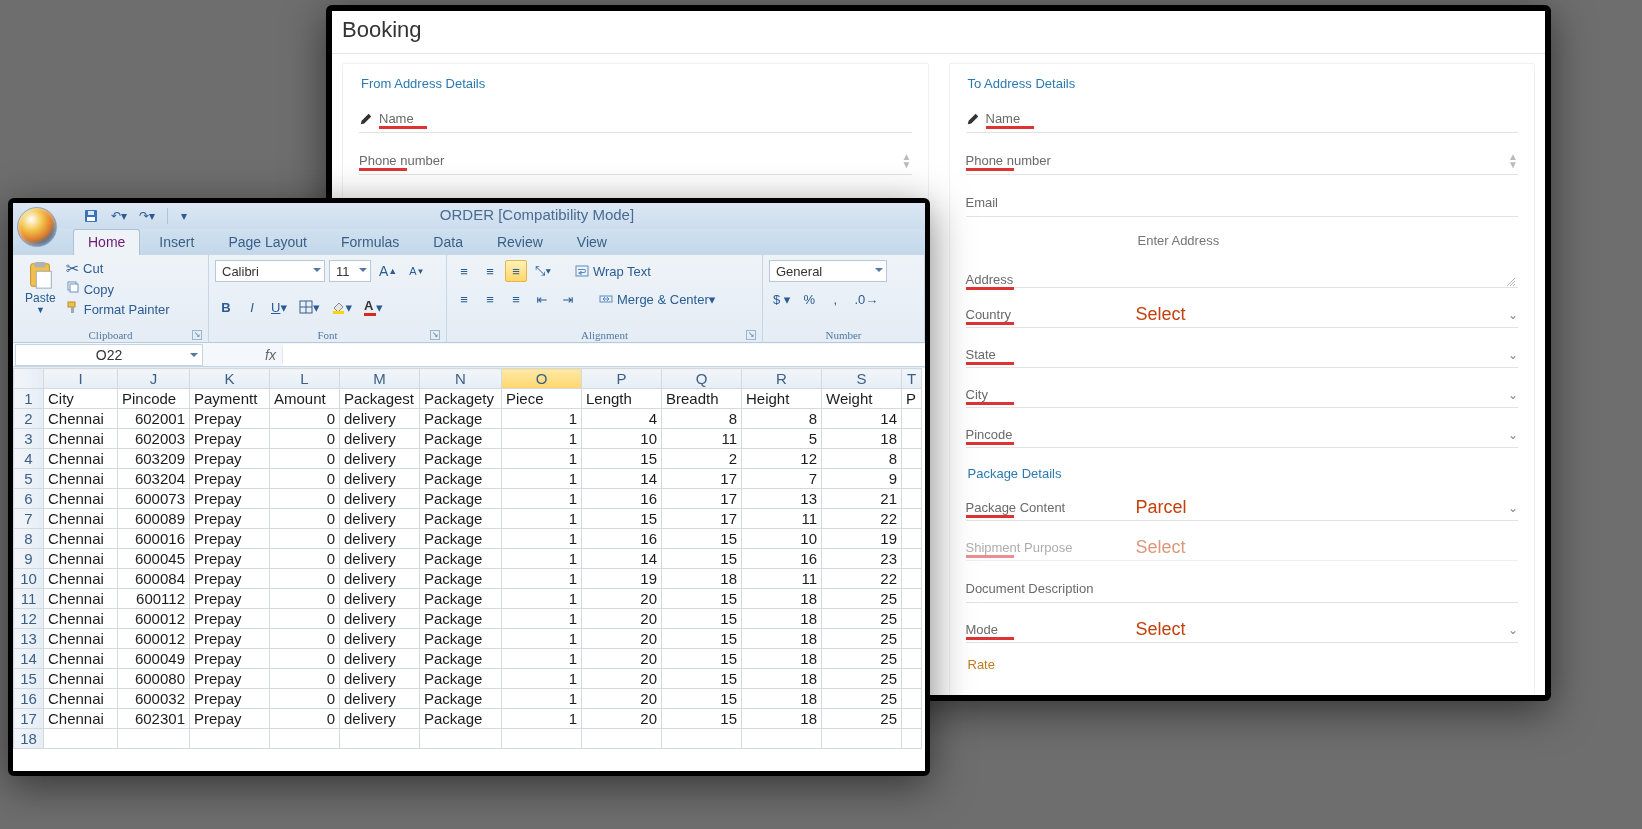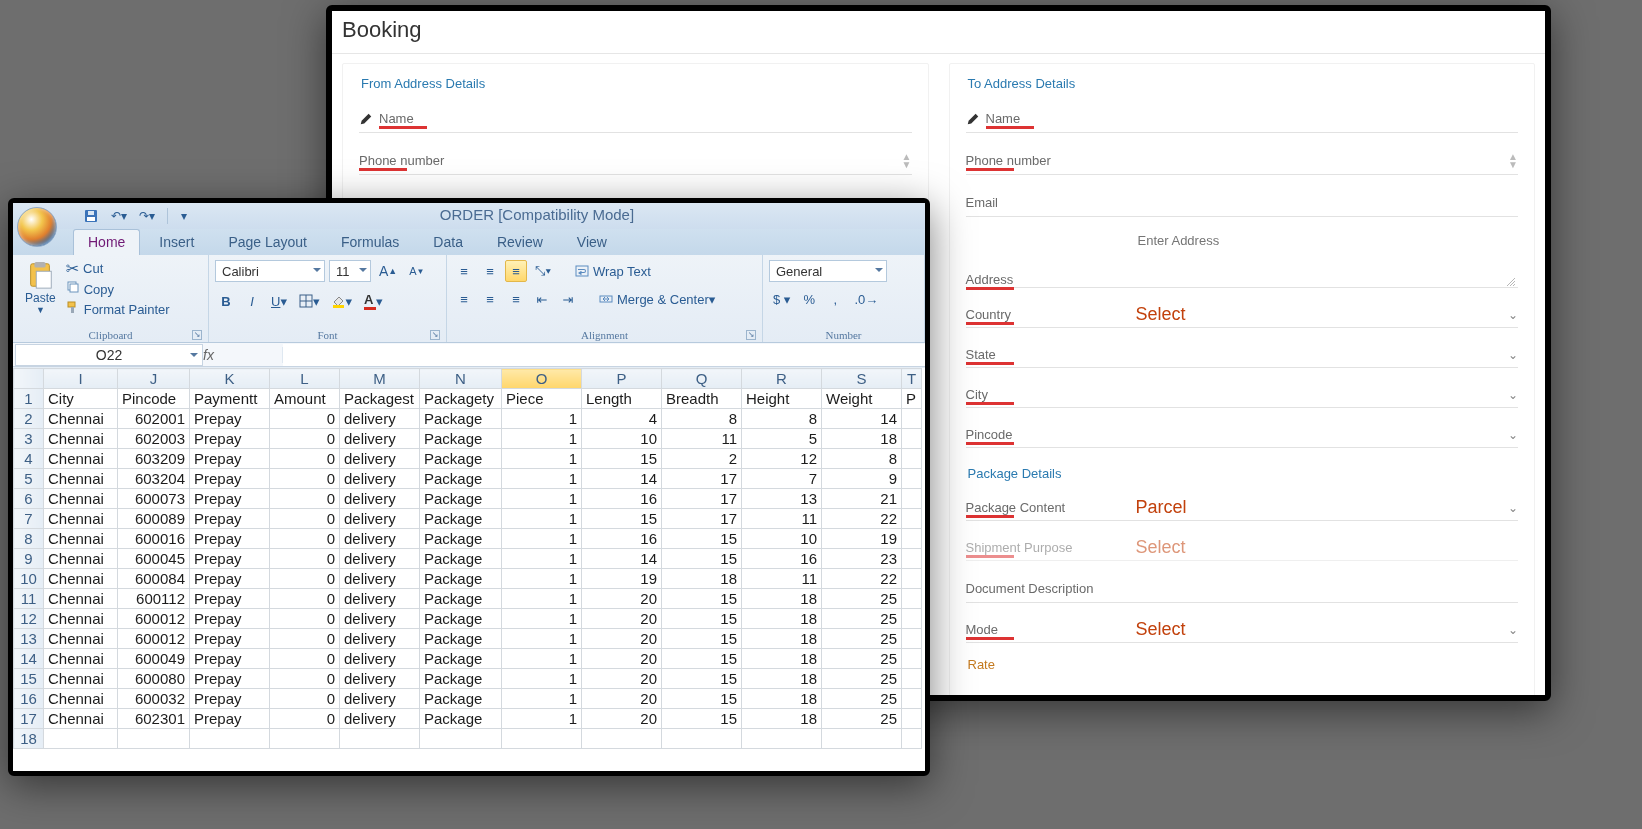--- a/index.html
+++ b/index.html
@@ -60,21 +60,21 @@
   .rg-paste .paste-icon { width:30px; height:32px; }
   .mini-btn { min-width:22px; height:22px; border:1px solid transparent; display:flex; align-items:center; justify-content:center; font-size:13px; color:#2a5c93; padding:0 3px; border-radius:2px;}
   .mini-btn.sel { background:linear-gradient(#fff1b6,#ffd76b); border-color:#e3b74a; }
   .mini-dd { display:flex; align-items:center; border:1px solid #b4c9dd; background:#fff; height:22px; font-size:13px; color:#333; padding:0 14px 0 6px; position:relative; }
   .mini-dd .caret{position:absolute; right:3px; top:7px; border:4px solid transparent; border-top-color:#5578a0;}
 
   
   .formula-row { height:24px; background:#f4f7fb; border-bottom:1px solid #c7d4e2; display:flex; align-items:center; }
   .name-box { width:188px; height:22px; border:1px solid #c7d4e2; background:#fff; display:flex; align-items:center; justify-content:center; font-size:14px; color:#333; position:relative; margin-left:2px;}
   .name-box .caret{position:absolute; right:4px; top:8px; border:4px solid transparent; border-top-color:#5578a0;}
-  .fx-lbl { width:80px; display:flex; align-items:center; font-style:italic; color:#666; padding-right:6px; font-size:14px; border-right:1px solid #dfe8f1;}
+  .fx-lbl { width:80px; display:flex; align-items:center; justify-content:flex-end; font-style:italic; color:#666; padding-right:6px; font-size:14px; border-right:1px solid #dfe8f1;}
   .formula-input { flex:1; border:none; outline:none; font-size:14px; padding:0 6px; background:#fff; height:22px; }
 
   
   .grid-wrap { position:absolute; left:0; right:0; top:165px; bottom:0; overflow:hidden; background:#fff; }
   table.grid { border-collapse:collapse; table-layout:fixed; font-size:15px; color:#1c1c1c; }
   table.grid th, table.grid td { border:1px solid #d4d9de; height:20px; padding:0 4px; overflow:hidden; white-space:nowrap; }
   table.grid thead th { background:linear-gradient(#f2f6fa,#e5edf5); color:#3d5f85; font-weight:normal; text-align:center; }
   table.grid thead th.sel-col { background:linear-gradient(#ffe9a8,#ffd66b); }
   table.grid th.rowhdr { background:linear-gradient(to right,#f2f6fa,#e5edf5); color:#3d5f85; text-align:center; width:30px; font-weight:normal;}
   .num { text-align:right; }
@@ -274,21 +274,21 @@
                     <rect x="5" y="7" width="3" height="6" fill="#9aa8b7"></rect>
                   </svg></span>
                 <span style="font-size:13px;color:#2a5c93;">Format Painter</span>
               </div>
           </div>
         </div>
         <div class="label"><span>Clipboard</span><span class="dlg">↘</span></div>
       </div>
 
       <div class="ribbon-group" style="width:238px">
-        <div class="rg-stack" style="gap:8px; height:66px; padding-top:3px;">
+        <div class="rg-stack" style="gap:14px; height:66px; padding-top:3px;">
           <div class="rg-row">
             <div class="mini-dd" style="width:110px">
                 <span>Calibri</span>
                 <span class="caret"></span>
               </div>
             <div class="mini-dd" style="width:42px">
                 <span>11</span>
                 <span class="caret"></span>
               </div>
             <div class="mini-btn" style="font-size:14px;">A<span style="font-size:9px;">▲</span></div>

